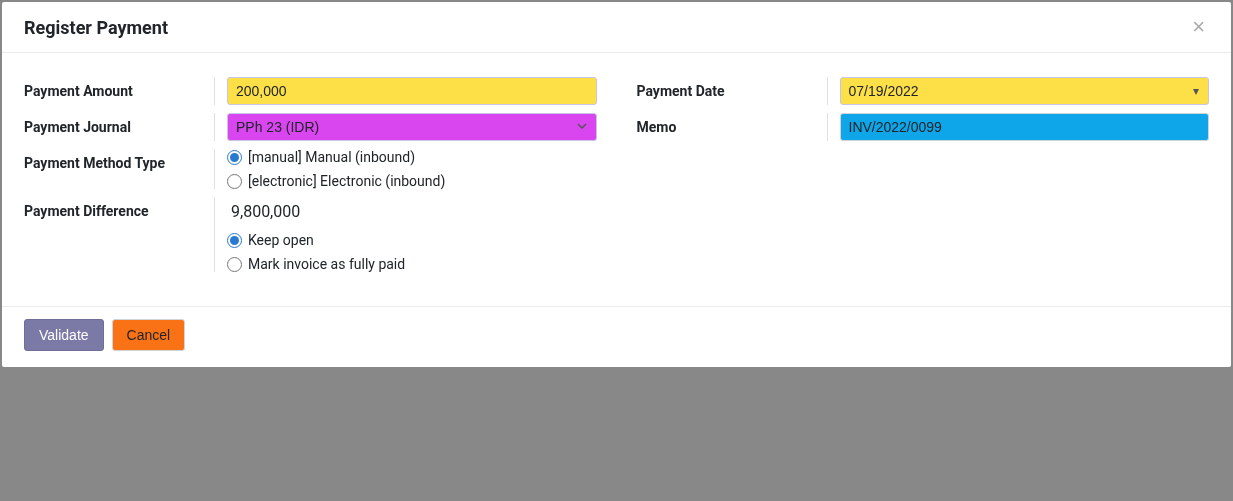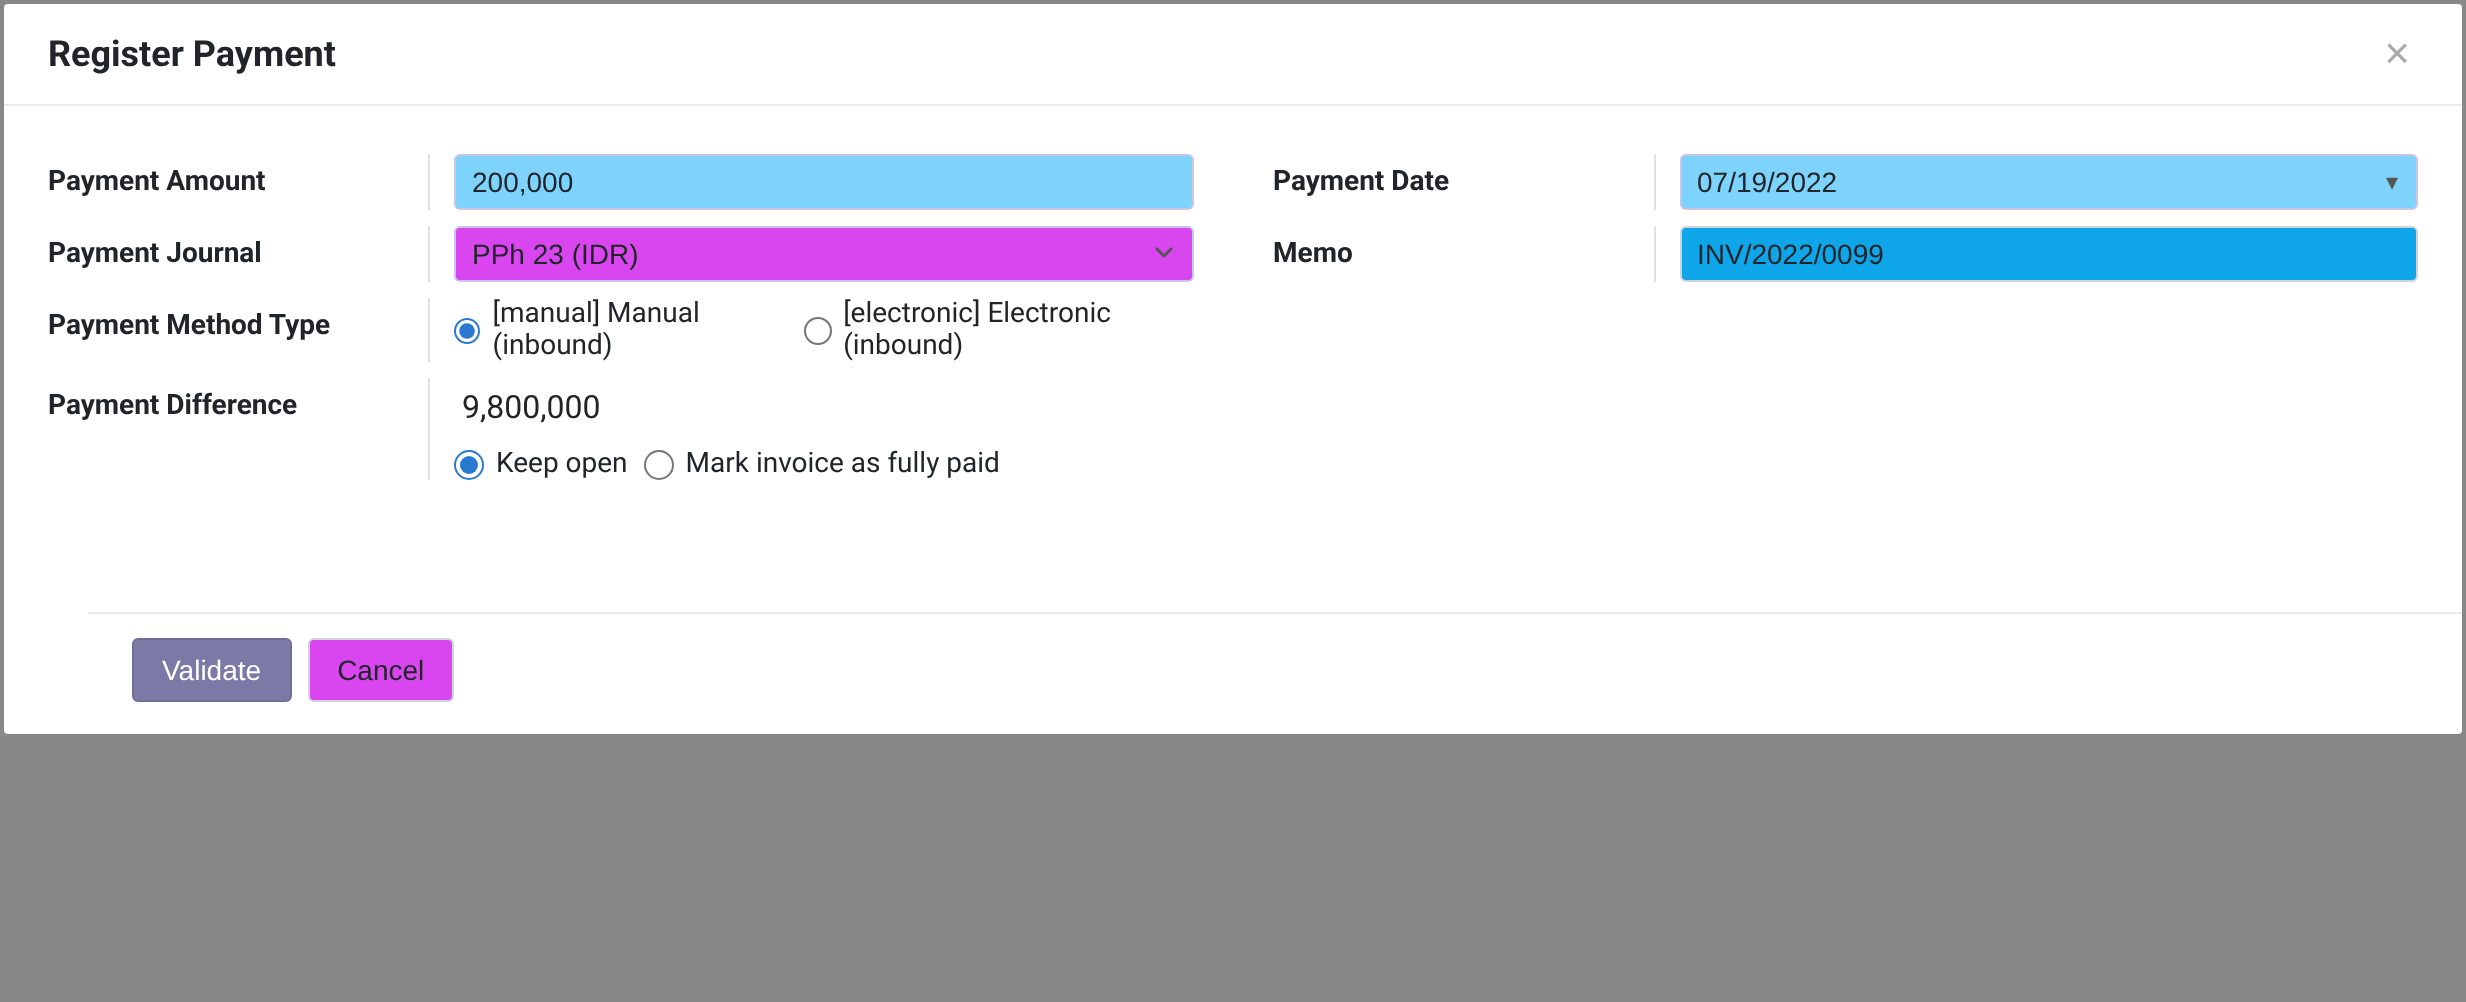--- a/index.html
+++ b/index.html
@@ -67,21 +67,21 @@
       padding-top: 6px;
     }
     .form-field {
       flex: 1;
       min-width: 0;
       border-left: 1px solid #e0e0e0;
       padding-left: 12px;
     }
     .input-highlight {
       width: 100%;
-      background: #7dd3fc;
+      background: #fde047;
       border: 1px solid #c7c5e8;
       border-radius: 3px;
       padding: 5px 8px;
       font-size: 14px;
       color: #212529;
     }
     .input-plain {
       width: 100%;
       background: #0ea5e9;
       border: 1px solid #ced4da;
@@ -122,21 +122,21 @@
       position: absolute;
       right: 10px;
       top: 50%;
       transform: translateY(-50%);
       pointer-events: none;
       color: #555;
       font-size: 12px;
     }
     .radio-group {
       display: flex;
-      flex-direction: row;
+      flex-direction: column;
       gap: 8px;
     }
     .radio-item {
       display: flex;
       align-items: center;
       gap: 6px;
       font-size: 14px;
       color: #212529;
     }
     .radio-item input[type="radio"] {
@@ -153,33 +153,32 @@
       color: #212529;
       padding: 5px 0;
     }
     .section-gap {
     }
     .modal-footer {
       padding: 12px 22px 16px 22px;
       display: flex;
       gap: 8px;
       border-top: 1px solid #e9ecef;
-      margin-left: 42px;
     }
     .btn-primary {
       background: #7b7aa7;
       color: #fff;
       border: 1px solid #6f6e99;
       border-radius: 3px;
       padding: 7px 14px;
       font-size: 14px;
       cursor: pointer;
     }
     .btn-secondary {
-      background: #d946ef;
+      background: #f97316;
       color: #212529;
       border: 1px solid #ced4da;
       border-radius: 3px;
       padding: 7px 14px;
       font-size: 14px;
       cursor: pointer;
     }
     .diff-field {
       border-left: 1px solid #e0e0e0;
       padding-left: 12px;

